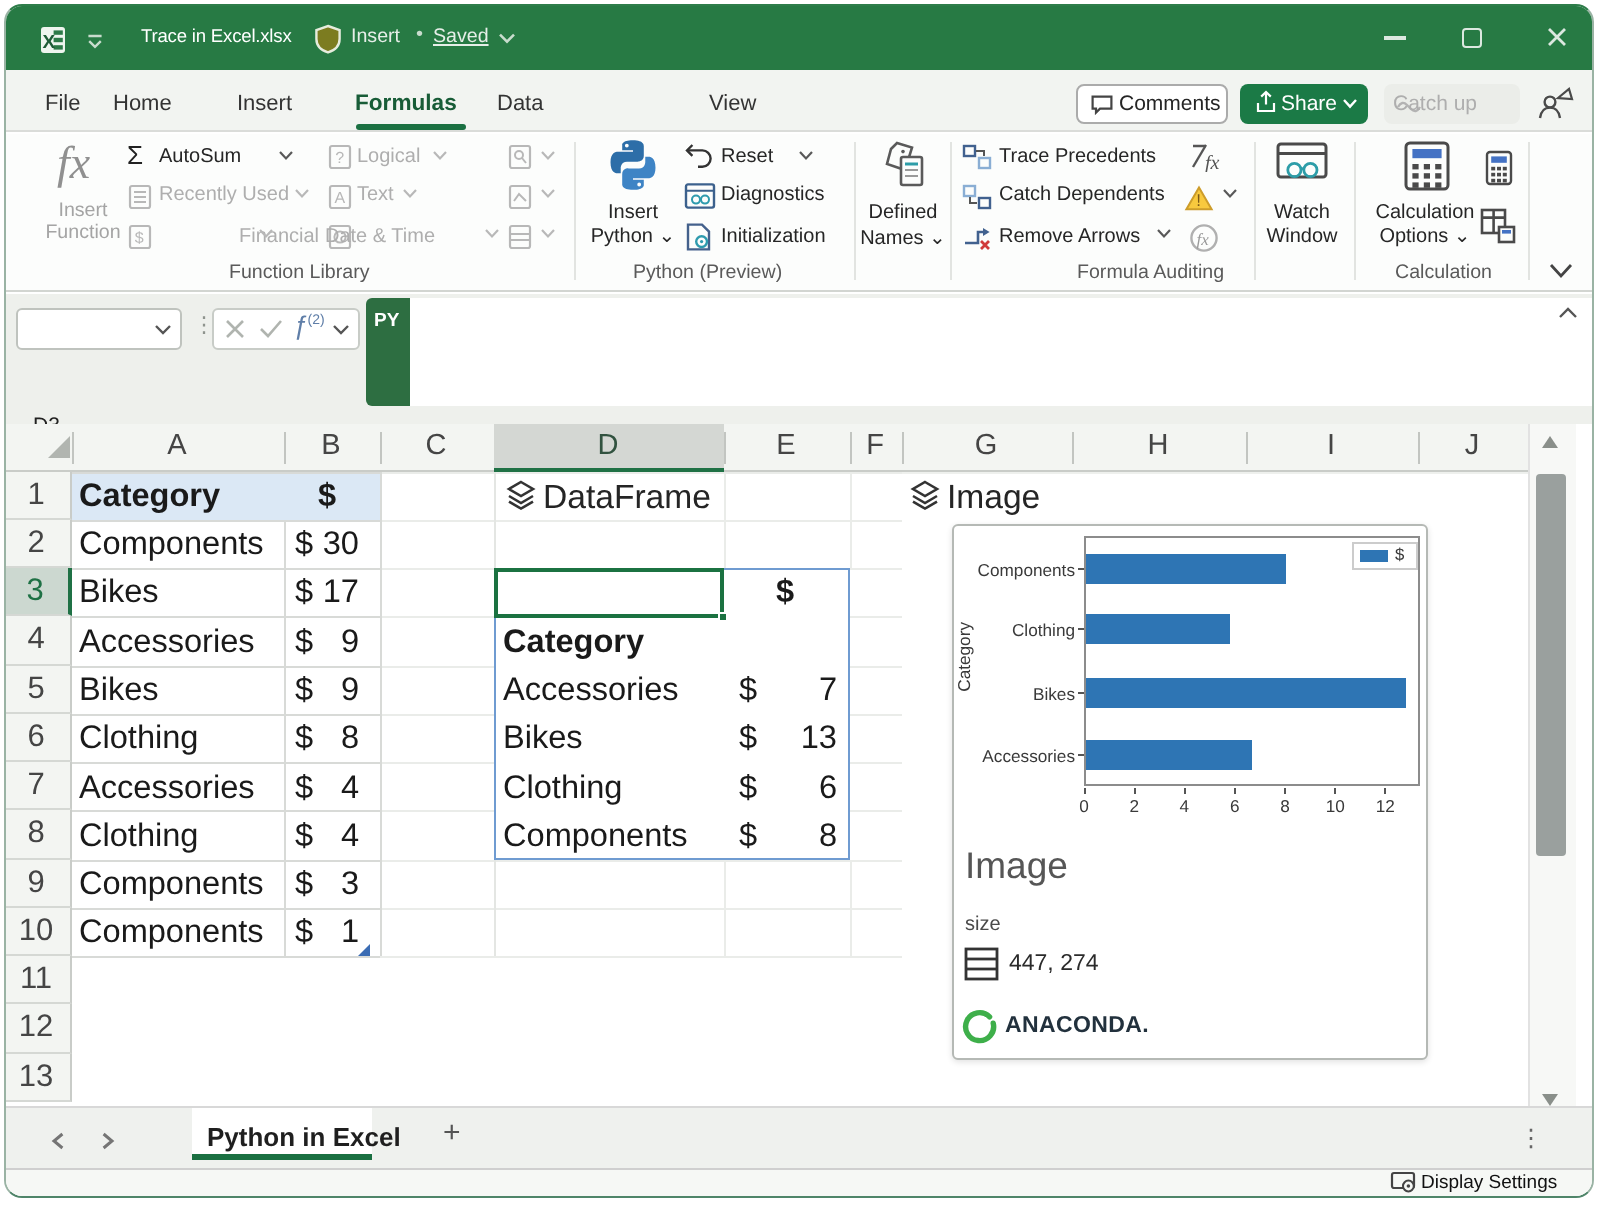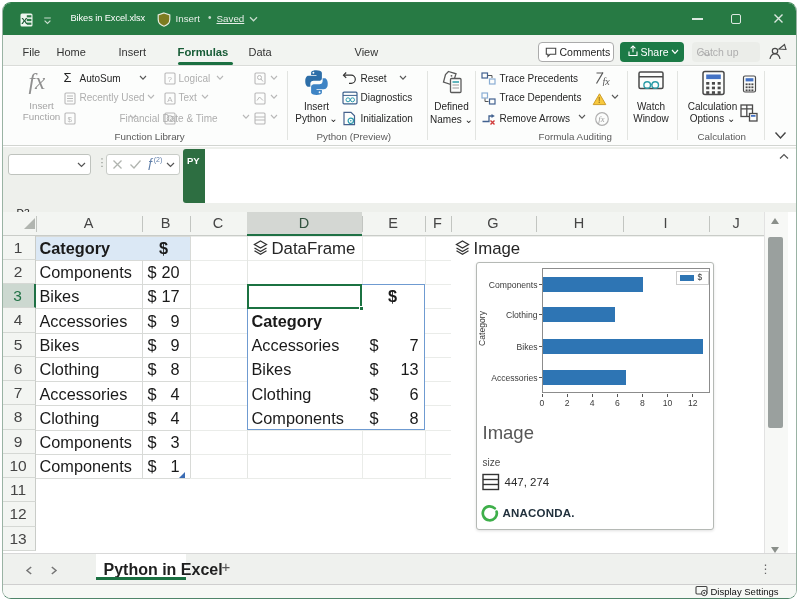--- a/index.html
+++ b/index.html
@@ -16,21 +16,21 @@
         <rect x="6.8" y="9.6" width="4.6" height="2.2" fill="#2d7a48"></rect>
         <text x="1.2" y="10.8" font-size="9.5" font-weight="bold" fill="#1e5c37" font-family="Liberation Sans">X</text>
       </svg>
     </div>
 <div class="abs" style="left:40.5px;top:14px;">
       <svg width="9" height="8" viewBox="0 0 9 8">
         <path d="M1.2 1 h6.6" stroke="#c8dccd" stroke-width="1.2" fill="none"></path>
         <path d="M1.6 3.6 L4.5 6.4 L7.4 3.6" stroke="#c8dccd" stroke-width="1.2" fill="none"></path>
       </svg>
     </div>
-<div class="abs" style="left:68px;top:10px;color:#fff;font-size:9.3px;letter-spacing:-0.1px;">Bikes in Excel.xlsx</div>
+<div class="abs" style="left:68px;top:10px;color:#fff;font-size:9.3px;letter-spacing:-0.1px;">Trace in Excel.xlsx</div>
 <div class="abs" style="left:154.5px;top:9px;">
       <svg width="14" height="15" viewBox="0 0 14 15">
         <path d="M7 1 L12.8 3 V7.5 C12.8 11 10.2 13.2 7 14.2 C3.8 13.2 1.2 11 1.2 7.5 V3 Z" fill="#7c7c20" stroke="#e6ecdd" stroke-width="1.2"></path>
       </svg>
     </div>
 <div class="abs" style="left:173px;top:10px;color:#e6eee8;font-size:9.8px;">Insert</div>
 <div class="abs" style="left:205.5px;top:8.5px;color:#c8dccd;font-size:10px;">•</div>
 <div class="abs" style="left:214px;top:10px;color:#e6eee8;font-size:9.8px;text-decoration:underline;">Saved</div>
 <div class="abs" style="left:246px;top:13px;">
       <svg width="9" height="7" viewBox="0 0 9 7">
@@ -266,21 +266,21 @@
       </svg>
     </div>
 <div class="abs" style="left:497px;top:70.1px;font-size:10px;color:#262626;">Trace Precedents</div>
 <div class="abs" style="left:478px;top:88.5px;">
       <svg width="15" height="13" viewBox="0 0 15 13">
         <rect x="1" y="1" width="5.5" height="5" fill="none" stroke="#8aaed4" stroke-width="1.2"></rect>
         <rect x="8.5" y="7" width="5.5" height="5" fill="none" stroke="#41618f" stroke-width="1.2"></rect>
         <path d="M4 6.5 v3 h3.5" fill="none" stroke="#555" stroke-width="1"></path>
       </svg>
     </div>
-<div class="abs" style="left:497px;top:89.4px;font-size:10px;color:#262626;">Trace Dependents</div>
+<div class="abs" style="left:497px;top:89.4px;font-size:10px;color:#262626;">Catch Dependents</div>
 <div class="abs" style="left:478px;top:108.5px;">
       <svg width="16" height="14" viewBox="0 0 16 14">
         <path d="M1.5 9.5 h6.5 v-5.5 h3.5" fill="none" stroke="#41618f" stroke-width="1.3"></path>
         <path d="M10.5 2 L13.8 4 L10.5 6 Z" fill="#41618f"></path>
         <path d="M9.5 8.5 L13.5 12.5 M13.5 8.5 L9.5 12.5" stroke="#d03a3a" stroke-width="1.4"></path>
       </svg>
     </div>
 <div class="abs" style="left:497px;top:109.5px;font-size:10px;color:#262626;">Remove Arrows</div>
 <div class="abs" style="left:575px;top:111px;">
       <svg width="8" height="6" viewBox="0 0 8 6">
@@ -466,21 +466,21 @@
 <div class="abs" style="left:244px;top:232.5px;width:1px;height:242.6px;background:#e4e6e3;"></div>
 <div class="abs" style="left:359px;top:232.5px;width:1px;height:48.5px;background:#eaece9;"></div>
 <div class="abs" style="left:359px;top:426.6px;width:1px;height:48.5px;background:#eaece9;"></div>
 <div class="abs" style="left:422px;top:232.5px;width:1px;height:48.5px;background:#eaece9;"></div>
 <div class="abs" style="left:422px;top:426.6px;width:1px;height:48.5px;background:#eaece9;"></div>
 <div class="abs" style="left:33px;top:233.5px;width:154px;height:23.3px;background:#dbe8f5;"></div>
 <div class="abs" style="left:37px;top:235.9px;font-size:16.3px;color:#1a1a1a;font-weight:bold;">Category</div>
 <div class="abs" style="left:139px;top:235.9px;width:44px;text-align:center;font-size:16.3px;color:#1a1a1a;font-weight:bold;">$</div>
 <div class="abs" style="left:37px;top:260.2px;font-size:16.3px;color:#1a1a1a;">Components</div>
 <div class="abs" style="left:145px;top:260.2px;font-size:16.3px;color:#1a1a1a;">$</div>
-<div class="abs" style="left:139px;top:260.2px;width:38px;text-align:right;font-size:16.3px;color:#1a1a1a;">20</div>
+<div class="abs" style="left:139px;top:260.2px;width:38px;text-align:right;font-size:16.3px;color:#1a1a1a;">30</div>
 <div class="abs" style="left:37px;top:284.4px;font-size:16.3px;color:#1a1a1a;">Bikes</div>
 <div class="abs" style="left:145px;top:284.4px;font-size:16.3px;color:#1a1a1a;">$</div>
 <div class="abs" style="left:139px;top:284.4px;width:38px;text-align:right;font-size:16.3px;color:#1a1a1a;">17</div>
 <div class="abs" style="left:37px;top:308.7px;font-size:16.3px;color:#1a1a1a;">Accessories</div>
 <div class="abs" style="left:145px;top:308.7px;font-size:16.3px;color:#1a1a1a;">$</div>
 <div class="abs" style="left:139px;top:308.7px;width:38px;text-align:right;font-size:16.3px;color:#1a1a1a;">9</div>
 <div class="abs" style="left:37px;top:332.9px;font-size:16.3px;color:#1a1a1a;">Bikes</div>
 <div class="abs" style="left:145px;top:332.9px;font-size:16.3px;color:#1a1a1a;">$</div>
 <div class="abs" style="left:139px;top:332.9px;width:38px;text-align:right;font-size:16.3px;color:#1a1a1a;">9</div>
 <div class="abs" style="left:37px;top:357.2px;font-size:16.3px;color:#1a1a1a;">Clothing</div>
@@ -589,21 +589,21 @@
       <svg width="8" height="9" viewBox="0 0 8 9">
         <path d="M6.2 1 L2 4.5 L6.2 8" stroke="#757575" stroke-width="1.5" fill="none"></path>
       </svg>
     </div>
 <div class="abs" style="left:47px;top:562.5px;">
       <svg width="8" height="9" viewBox="0 0 8 9">
         <path d="M1.8 1 L6 4.5 L1.8 8" stroke="#757575" stroke-width="1.5" fill="none"></path>
       </svg>
     </div>
 <div class="abs" style="left:93px;top:550.5px;width:90px;height:26px;background:#fff;"></div>
-<div class="abs" style="left:101px;top:558px;font-size:16px;color:#1f1f1f;font-weight:bold;">Python in Excel</div>
+<div class="abs" style="left:101px;top:558px;font-size:13px;color:#1f1f1f;font-weight:bold;">Python in Excel</div>
 <div class="abs" style="left:93px;top:573.5px;width:90px;height:3px;background:#1b7042;"></div>
 <div class="abs" style="left:219px;top:555px;font-size:15px;color:#555;">+</div>
 <div class="abs" style="left:757px;top:558.5px;font-size:12px;color:#666;">⋮</div>
 <div class="abs" style="left:-1px;top:580.5px;width:795px;height:14.5px;background:#f6f8f5;border-top:1px solid #cfcfcf;"></div>
 <div class="abs" style="left:692px;top:582px;">
       <svg width="14" height="12" viewBox="0 0 14 12">
         <rect x="1" y="1.5" width="11" height="7.5" rx="1" fill="none" stroke="#444" stroke-width="1.1"></rect>
         <circle cx="9.2" cy="8" r="2.7" fill="#f6f8f5" stroke="#444" stroke-width="1"></circle>
         <circle cx="9.2" cy="8" r="0.9" fill="#444"></circle>
       </svg>

